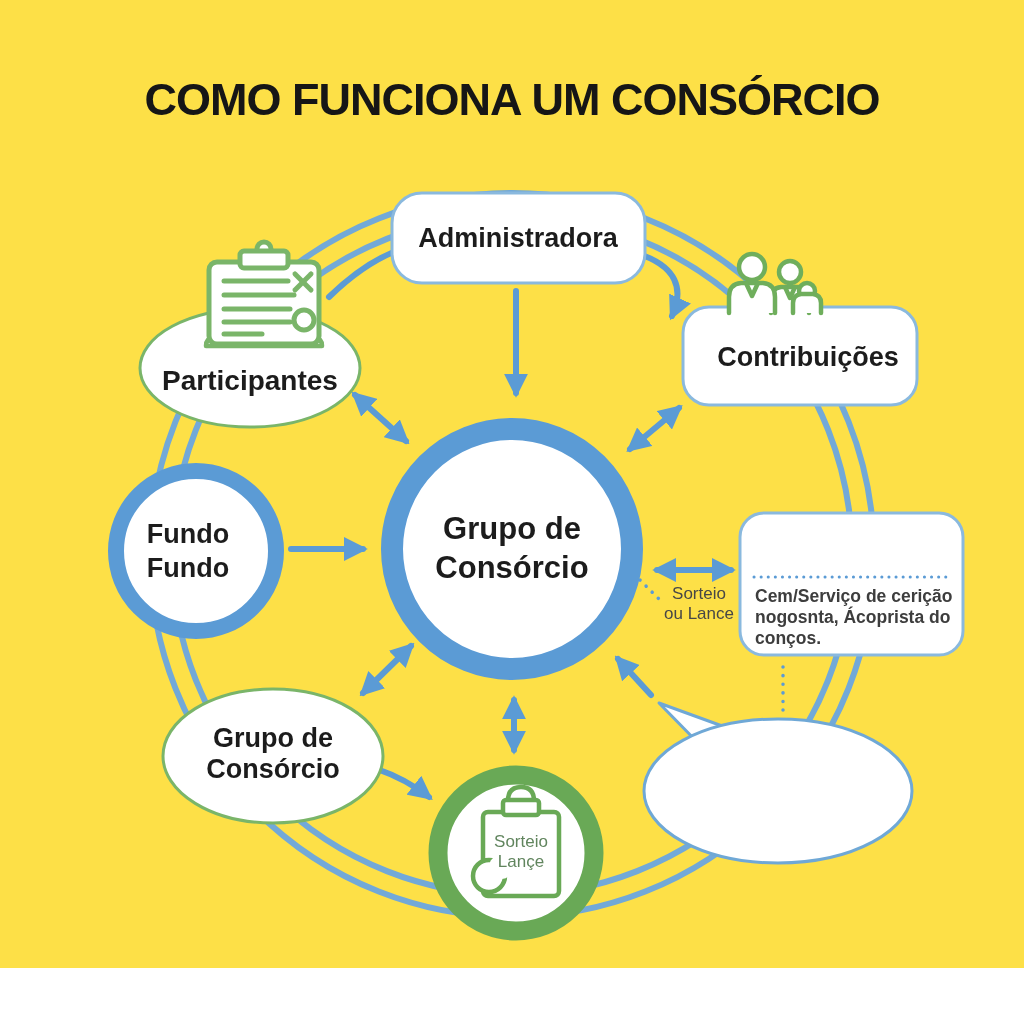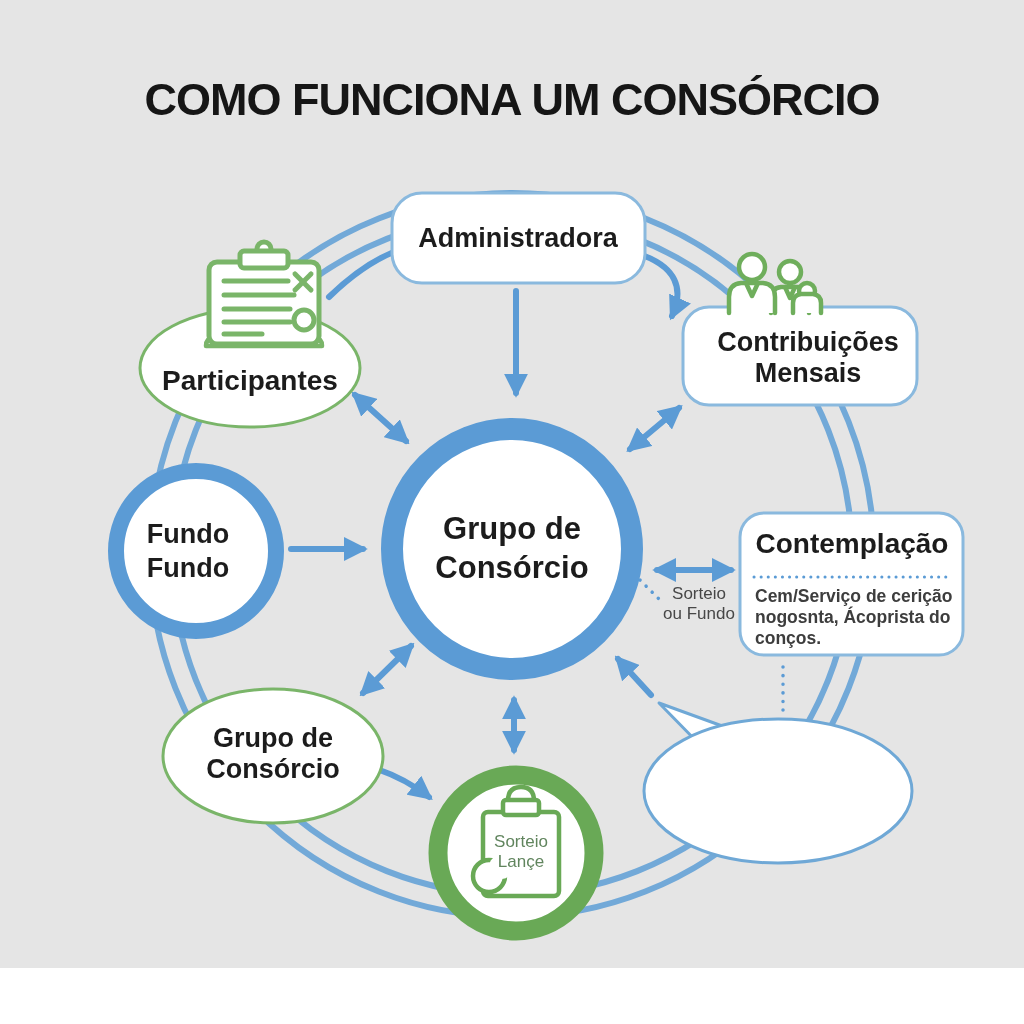--- a/index.html
+++ b/index.html
@@ -1,16 +1,16 @@
 <!DOCTYPE html>
 <html><head>
 <meta charset="utf-8">
 <style>
   html,body{margin:0;padding:0;background:#ffffff;}
-  #stage{position:relative;width:1024px;height:968px;background:#e5e5e5;overflow:hidden;
+  #stage{position:relative;width:1024px;height:968px;background:#fde047;overflow:hidden;
          font-family:"Liberation Sans",sans-serif;}
   #art{position:absolute;left:0;top:0;z-index:1;}
   .lbl{position:absolute;z-index:2;font-weight:bold;color:#1c1c1c;text-align:center;
        transform:translate(-50%,-50%);line-height:1.16;white-space:nowrap;}
   .title{position:absolute;z-index:2;left:50%;top:74px;transform:translateX(-50%);
          font-size:45px;font-weight:bold;letter-spacing:-1px;color:#161616;white-space:nowrap;}
   .body-text{position:absolute;z-index:2;font-weight:bold;color:#3d3d3d;text-align:left;
              transform:none;line-height:1.2;}
   .annot{position:absolute;z-index:2;font-weight:normal;color:#474747;text-align:center;
          transform:translate(-50%,-50%);line-height:1.18;white-space:nowrap;}
@@ -112,46 +112,44 @@
   </svg>
 
   <div class="title">COMO FUNCIONA UM CONSÓRCIO</div>
 
   <div class="lbl" style="left:250px;top:381px;font-size:28px;">Participantes</div>
 
   <div class="lbl" style="left:518px;top:239px;font-size:27px;">Administradora</div>
 
   <div class="lbl" style="left:800px;top:358px;font-size:27px;margin-left:8px;">
     <span class="line">Contribuições</span>
-    <span class="line">Mensais</span>
   </div>
 
   <div class="lbl" style="left:512px;top:549px;font-size:31px;line-height:1.25;">
     <span class="line">Grupo de</span>
     <span class="line">Consórcio</span>
   </div>
 
   <div class="lbl" style="left:188px;top:552px;font-size:27px;line-height:1.25;">
     <span class="line">Fundo</span>
     <span class="line">Fundo</span>
   </div>
 
-  <div class="lbl" style="left:852px;top:544px;font-size:28px;">Contemplação</div>
 
   <div class="body-text" style="left:755px;top:586px;width:198px;font-size:17.5px;">Cem/Serviço de cerição nogosnta, Ácoprista do conços.</div>
 
   <div class="lbl" style="left:273px;top:754px;font-size:27px;">
     <span class="line">Grupo de</span>
     <span class="line">Consórcio</span>
   </div>
 
 
   <div class="annot" style="left:699px;top:604px;font-size:17px;">
     <span class="line">Sorteio</span>
-    <span class="line">ou Fundo</span>
+    <span class="line">ou Lance</span>
   </div>
 
   <div class="clip-txt" style="left:521px;top:852px;font-size:17px;">
     <span class="line">Sorteio</span>
     <span class="line">Lançe</span>
   </div>
 
 </div>
 
 </body></html>

